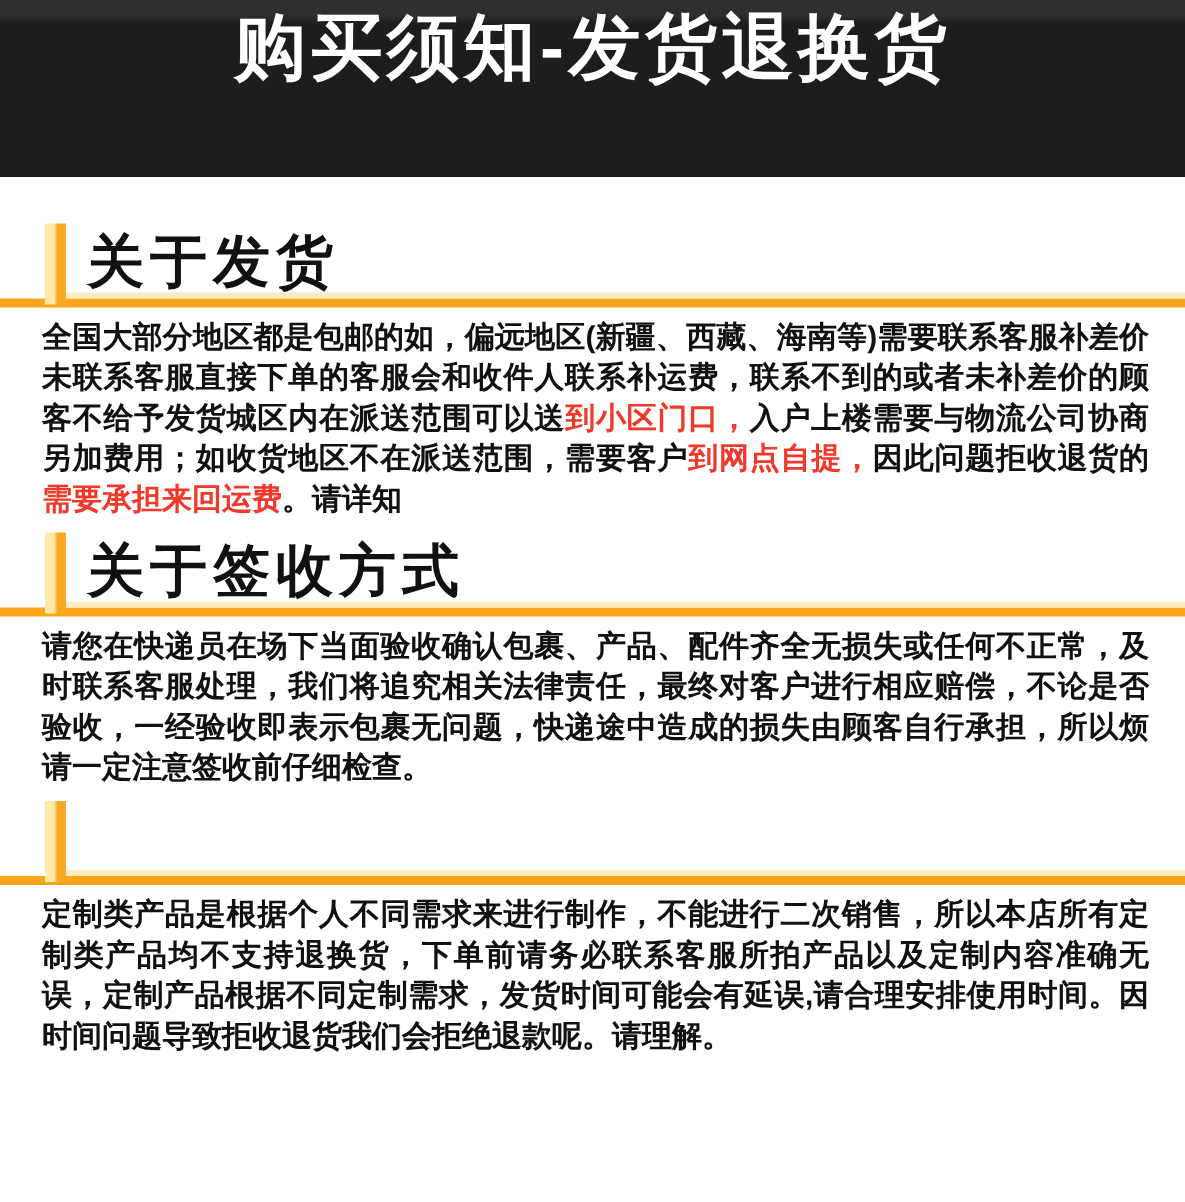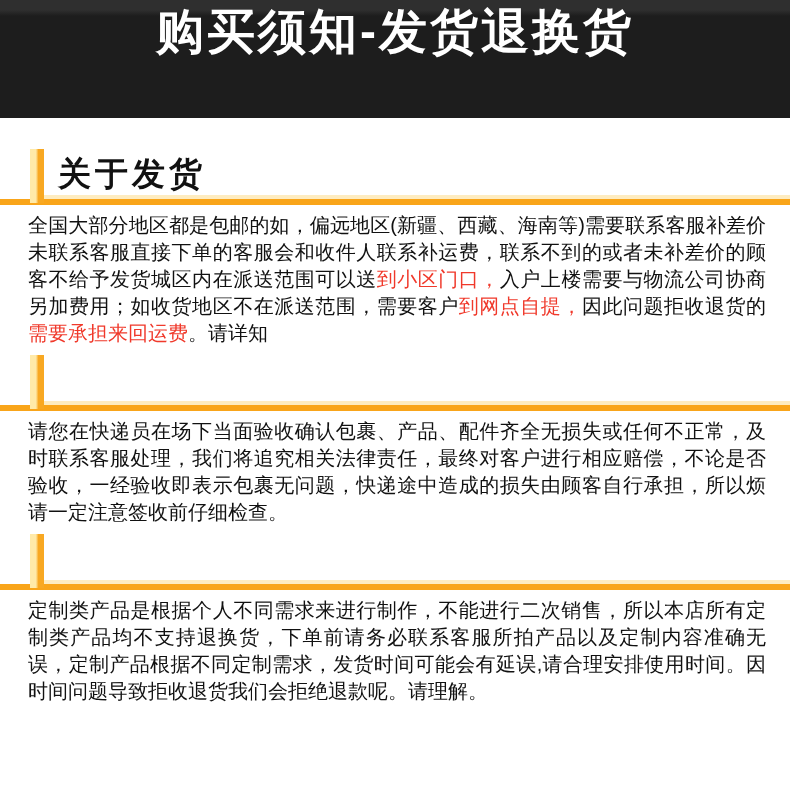--- a/index.html
+++ b/index.html
@@ -35,27 +35,27 @@
   .h-row::after { 
     content:""; position:absolute; left:30px; right:0; bottom:-3px; height:4px;
     background:var(--pale);
   }
   .vbar {
     position:absolute; left:30px; top:-3px; width:14px; height:calc(100% + 10px);
     background:linear-gradient(90deg,var(--accent-light) 0 42%,var(--accent-dark) 60% 100%);
     z-index:2;
   }
   .h-title {
-    font-size:33px; font-weight:900; letter-spacing:4px; color:#111;
+    font-size:38px; font-weight:900; letter-spacing:4px; color:#111;
     white-space:nowrap;
   }
   .rule { width:790px; height:6px; background:var(--rule); margin-top:3px; }
   .para {
     padding:7px 24px 3px 28px;
-    font-size:20px; font-weight:normal; line-height:27px;
+    font-size:20px; font-weight:bold; line-height:27px;
     text-align:justify; color:#111;
   }
   .para .red { color:var(--red); }
 </style>
 </head>
 <body>
 
 <header class="banner">
   <div class="banner-title">购买须知-发货退换货</div>
 </header>
@@ -67,20 +67,21 @@
       <h2 class="h-title">关于发货</h2>
     </div>
     <div class="rule"></div>
     <p class="para"><span>全国大部分地区都是包邮的如，偏远地区(新疆、西藏、海南等)需要联系客服补差价未联系客服直接下单的客服会和收件人联系补运费，联系不到的或者未补差价的顾客不给予发货城区内在派送范围可以送</span><span class="red">到小区门口，</span><span>入户上楼需要与物流公司协商另加费用；如收货地区不在派送范围，需要客户</span><span class="red">到网点自提，</span><span>因此问题拒收退货的</span><span class="red">需要承担来回运费</span><span>。请详知</span></p>
   </section>
 
 
   <section class="section">
     <div class="h-row">
       <span class="vbar"></span>
+      <h2 class="h-title">关于签收方式</h2>
     </div>
     <div class="rule"></div>
     <p class="para"><span>请您在快递员在场下当面验收确认包裹、产品、配件齐全无损失或任何不正常，及时联系客服处理，我们将追究相关法律责任，最终对客户进行相应赔偿，不论是否验收，一经验收即表示包裹无问题，快递途中造成的损失由顾客自行承担，所以烦请一定注意签收前仔细检查。</span></p>
   </section>
 
   <section class="section">
     <div class="h-row">
       <span class="vbar"></span>
     </div>
     <div class="rule"></div>

